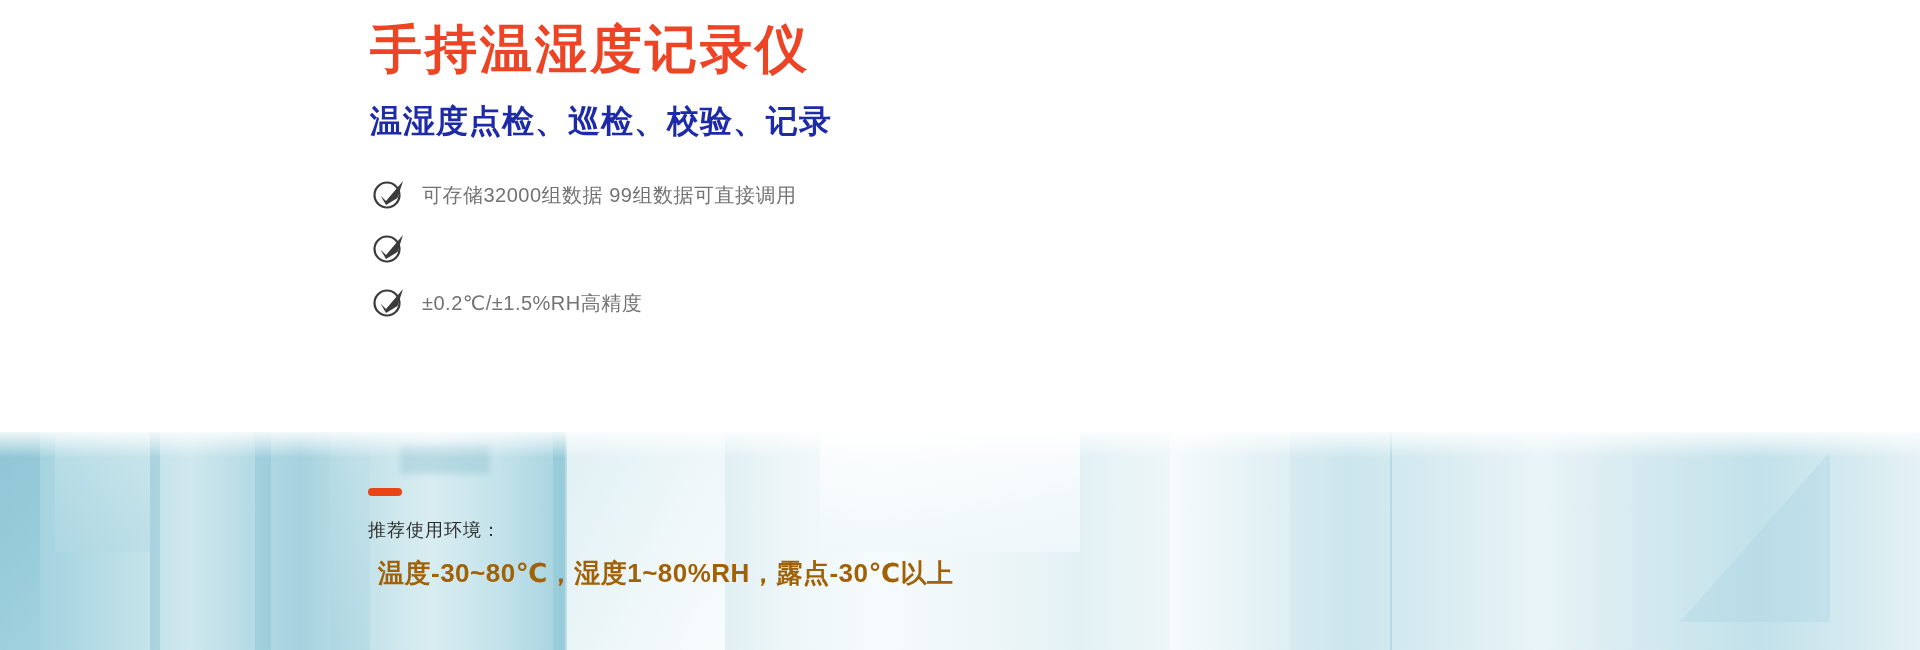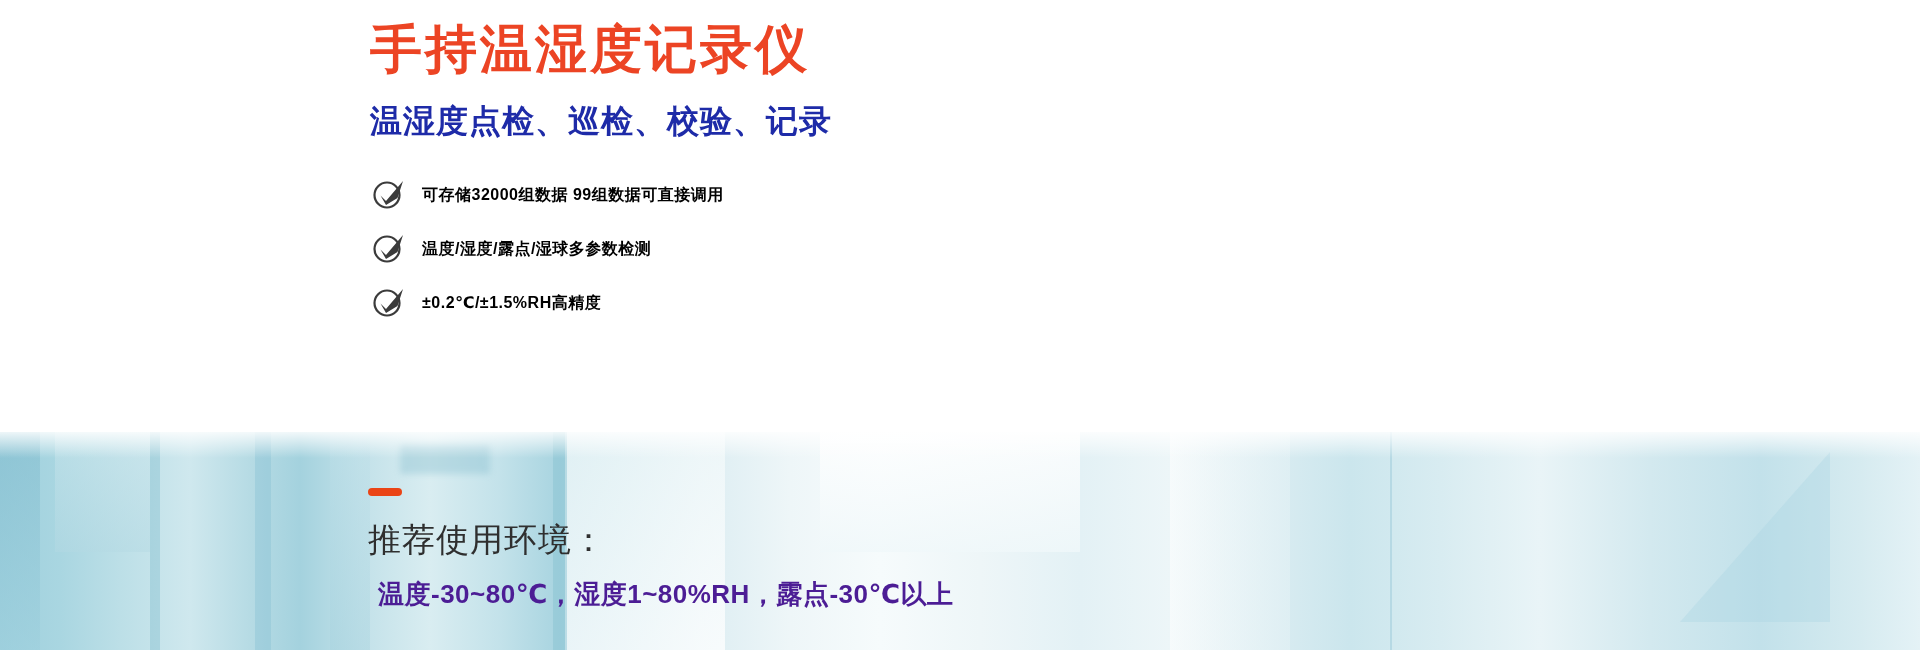--- a/index.html
+++ b/index.html
@@ -78,36 +78,36 @@
   .feature {
     display: flex; align-items: center;
     height: 54px;
   }
   .feature .check {
     width: 34px; height: 34px; flex: 0 0 34px;
     margin-right: 16px; position: relative; top: -1px;
   }
   .feature .check svg { display: block; }
   .feature .ftxt {
-    font-size: 16px; color: #000000; font-weight: 700;
+    font-size: 20px; color: #737373; font-weight: 400;
     letter-spacing: .5px; white-space: nowrap;
   }
 
   
   .env { position: absolute; left: 368px; top: 478px; }
   .env-dash {
     width: 34px; height: 8px; border-radius: 4px;
     background: #ea4416; margin-bottom: 22px;
   }
   .env-line1 {
-    font-size: 33px; color: #2f2f2f; font-weight: 500;
+    font-size: 18px; color: #2f2f2f; font-weight: 500;
     letter-spacing: 1px; margin-bottom: 14px; white-space: nowrap; font-family: Liberation Serif, serif;
   }
   .env-line2 {
-    font-size: 26px; color: #4c1d95; font-weight: bold;
+    font-size: 26px; color: #a16207; font-weight: bold;
     letter-spacing: .5px; padding-left: 10px; white-space: nowrap;
   }
 
   
   .product { position: absolute; left: 1150px; top: 0; width: 770px; height: 650px; }
 </style>
 </head>
 <body>
 
 <div id="banner">
@@ -144,21 +144,20 @@
         <span class="ftxt">可存储32000组数据  99组数据可直接调用</span>
       </div>
 
       <div class="feature">
         <span class="check">
           <svg width="34" height="34" viewBox="0 0 34 34">
             <circle cx="15" cy="18" r="12.5" fill="none" stroke="#3b3b3b" stroke-width="2.2"></circle>
             <path d="M8.5 18.5 L14 24 L31 4 L25.5 21 L14 28 Z" fill="#3b3b3b"></path>
           </svg>
         </span>
-        <span class="ftxt">温度/湿度/露点/湿球多参数检测</span>
       </div>
 
       <div class="feature">
         <span class="check">
           <svg width="34" height="34" viewBox="0 0 34 34">
             <circle cx="15" cy="18" r="12.5" fill="none" stroke="#3b3b3b" stroke-width="2.2"></circle>
             <path d="M8.5 18.5 L14 24 L31 4 L25.5 21 L14 28 Z" fill="#3b3b3b"></path>
           </svg>
         </span>
         <span class="ftxt">±0.2℃/±1.5%RH高精度</span>

